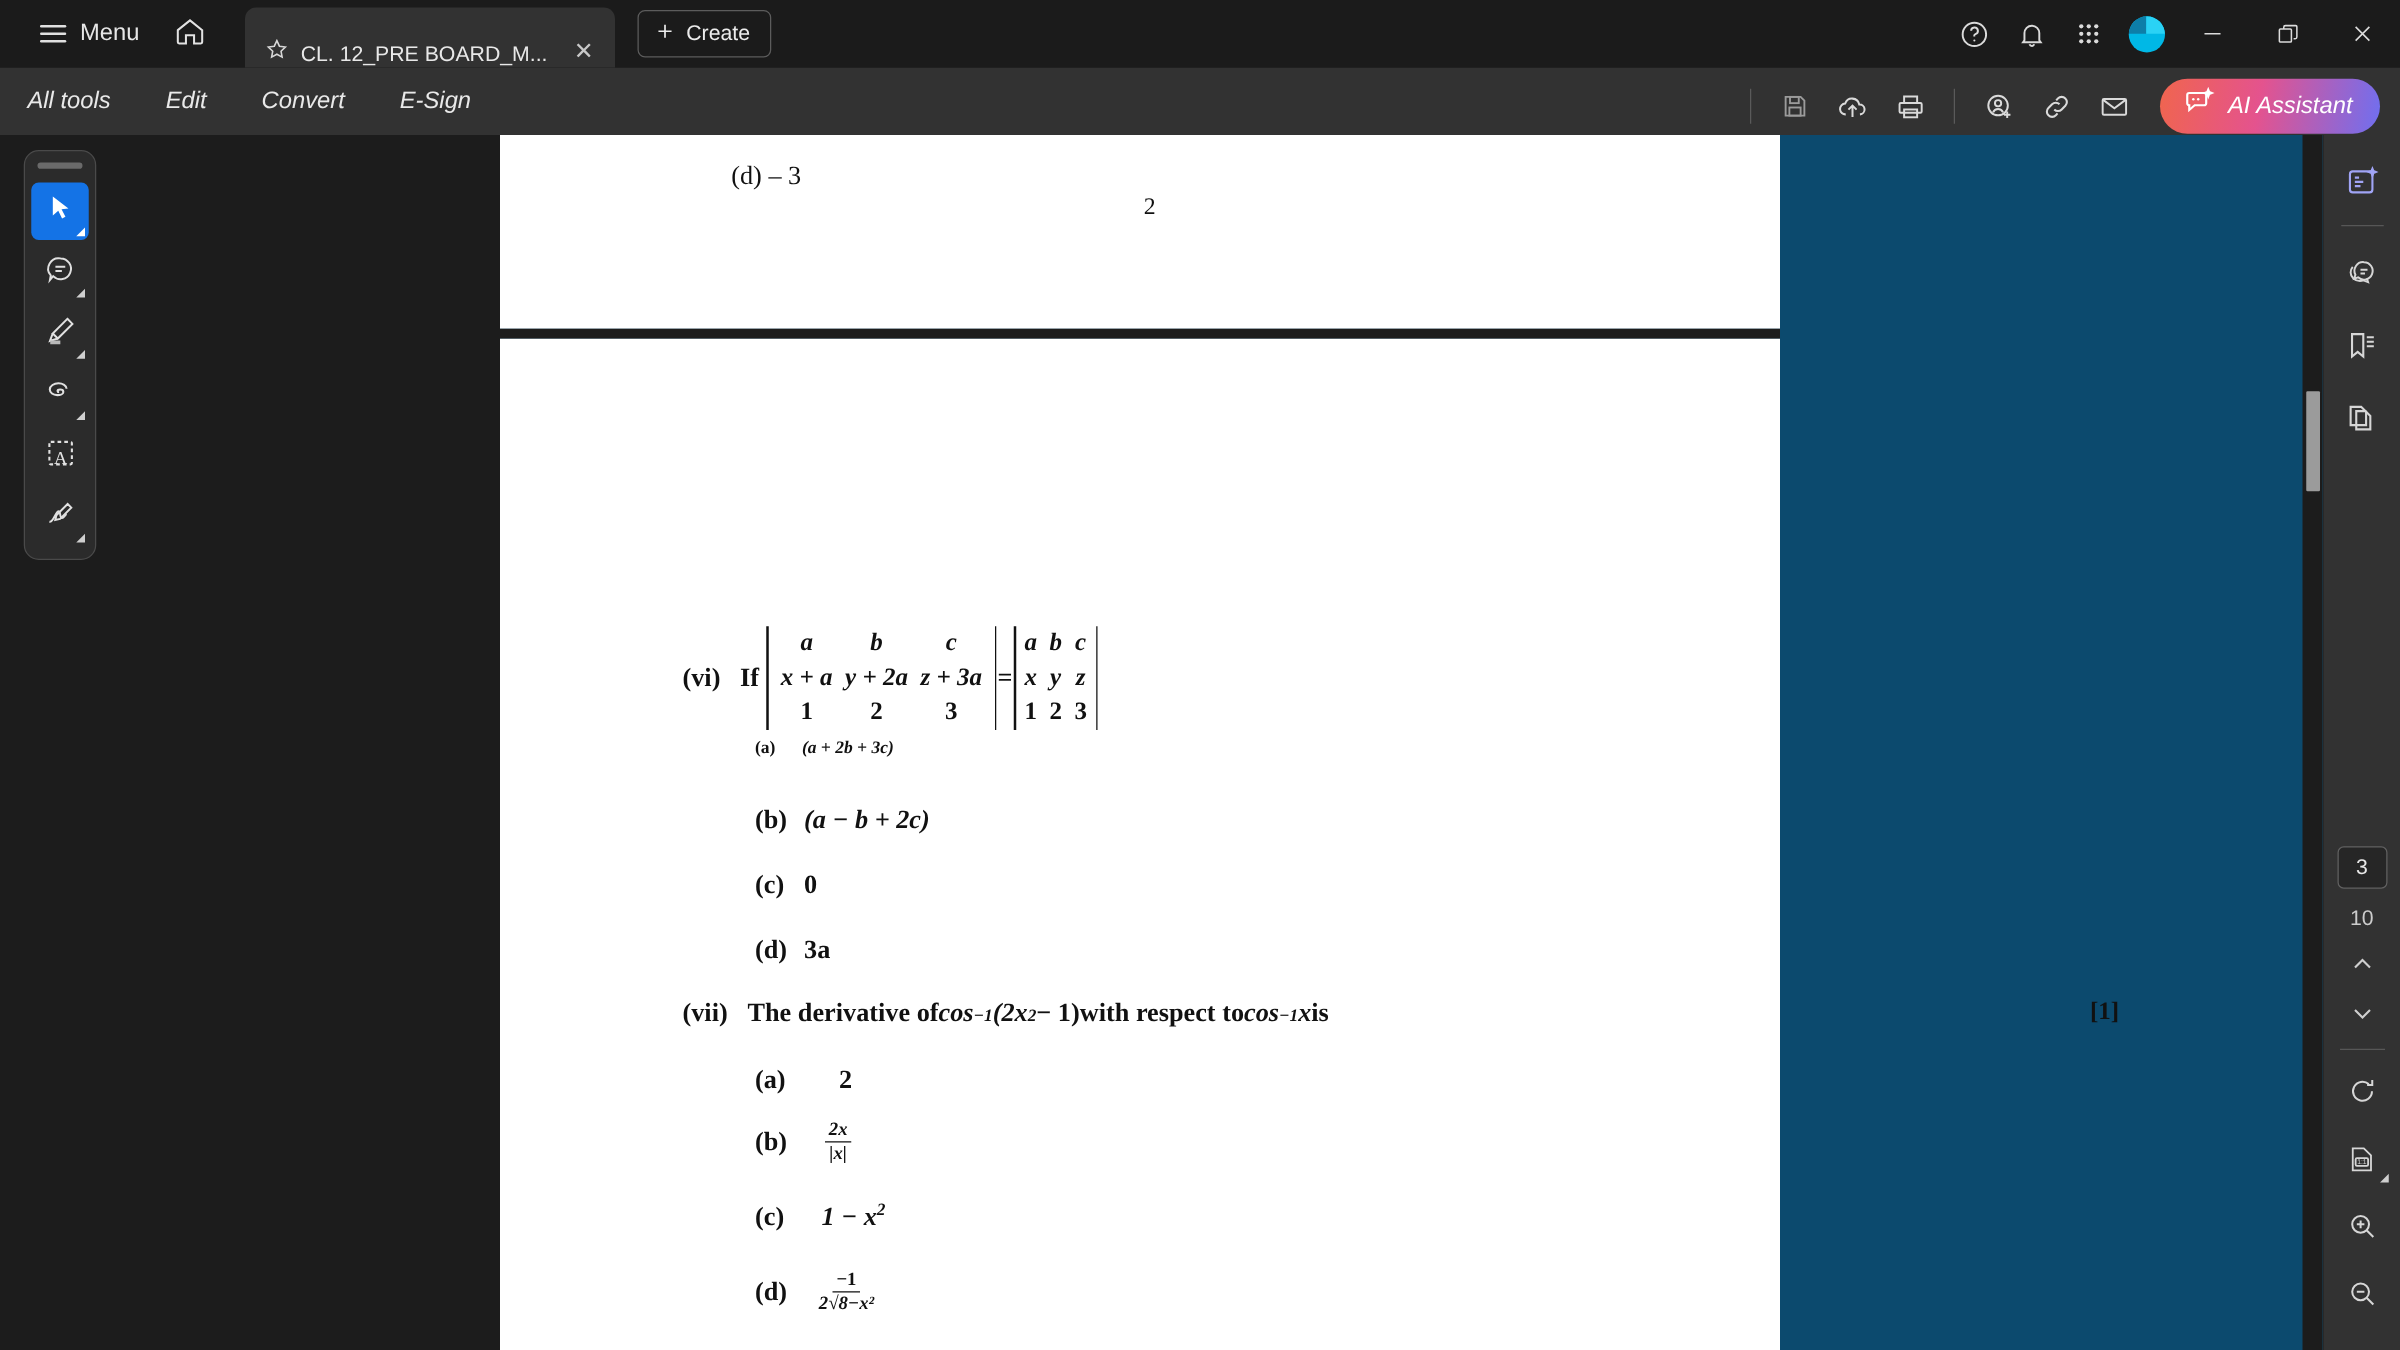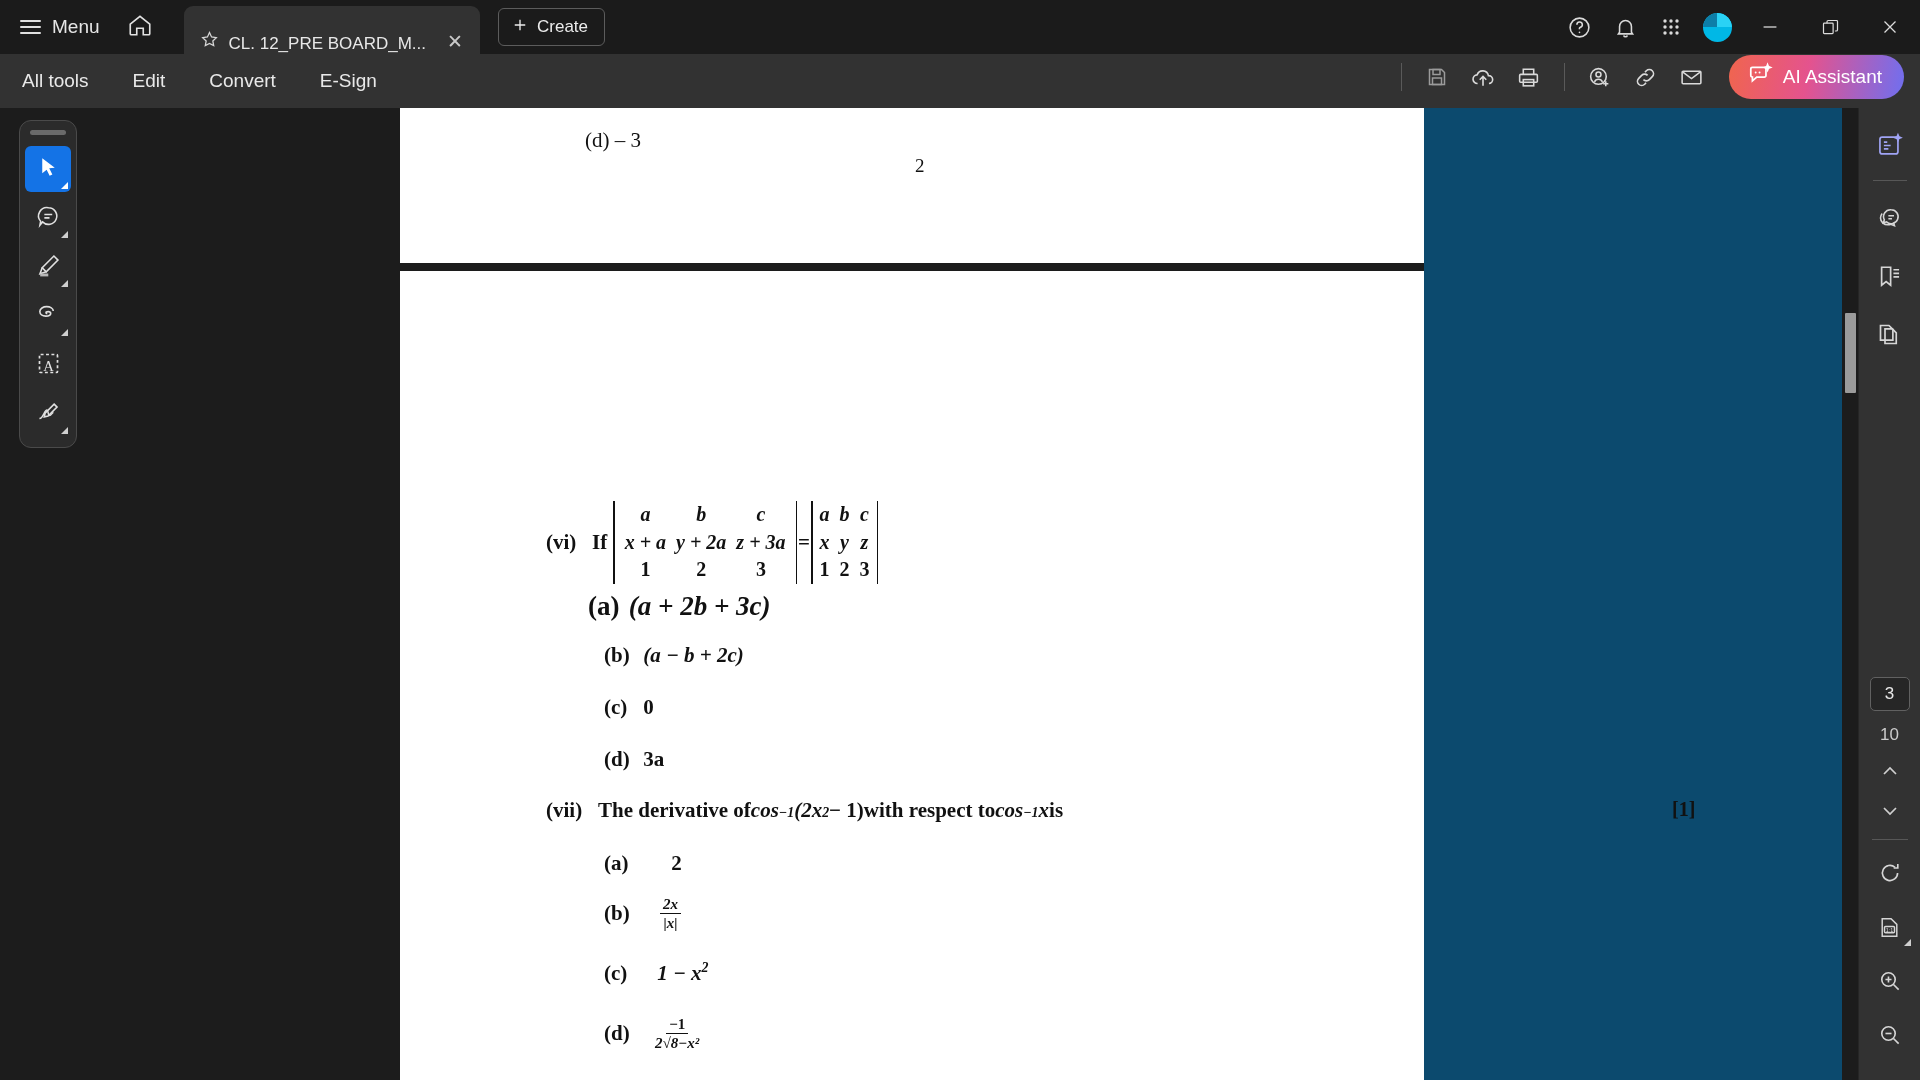--- a/index.html
+++ b/index.html
@@ -11,21 +11,21 @@
   }
   .app { position: relative; width: 1920px; height: 1080px; display: flex; flex-direction: column; }
 
   
   .titlebar {
     height: 54px; background: #1b1b1b; display: flex; align-items: center;
     flex: 0 0 54px; position: relative;
   }
   .menu-btn {
     display: flex; align-items: center; gap: 11px; padding: 0 14px 0 20px; height: 42px;
-    color: #e6e6e6; font-size: 19px; cursor: pointer; border-radius: 4px;
+    color: #e6e6e6; font-size: 19px; cursor: pointer; border-radius: 4px; margin-left: 12px;
   }
   .hamburger { display: flex; flex-direction: column; gap: 4px; width: 21px; }
   .hamburger i { display: block; height: 2px; background: #e0e0e0; border-radius: 1px; }
   .home-btn { width: 44px; height: 44px; display: flex; align-items: center; justify-content: center;
     cursor: pointer; margin-left: 4px; border-radius: 4px; }
 
   .tab {
     display: flex; align-items: flex-end; gap: 10px; height: 48px;
     background: #323232; border-radius: 9px 9px 0 0; padding: 0 12px 0 16px;
     margin-left: 22px; color: #e8e8e8; font-size: 17px; cursor: pointer; max-width: 310px;
@@ -49,22 +49,23 @@
   .win-ic { width: 60px; height: 54px; display: flex; align-items: center; justify-content: center;
     cursor: pointer; color: #dcdcdc; }
   .avatar { width: 29px; height: 29px; border-radius: 50%; background: #00b8e6; position: relative; overflow: hidden; }
   .avatar::before { content:''; position:absolute; left:0; top:0; width:50%; height:50%;
     background:#0d7ea8; border-radius: 100% 0 0 0; }
   .avatar::after { content:''; position:absolute; right:0; top:0; width:50%; height:50%;
     background:#2ad2f5; border-radius: 0 100% 0 0; }
 
   
   .toolbar2 {
-    height: 54px; flex: 0 0 54px; background: #323232; display: flex; align-items: flex-start;
+    height: 54px; flex: 0 0 54px; background: #323232; display: flex; align-items: flex-end;
     padding: 0 16px 0 0;
+    font-style: italic;
   }
   .tool-tab { padding: 0 22px; height: 54px; display: flex; align-items: center;
     color: #e9e9e9; font-size: 19px; cursor: pointer; }
   .tool-tab:first-child { padding-left: 22px; }
   .tb2-right { margin-left: auto; display: flex; align-items: center; gap: 0; }
   .find-box { display: flex; align-items: center; gap: 12px; color: #cfd8e8; font-size: 19px;
     cursor: pointer; padding: 0 12px; height: 42px; }
   .vdiv { width: 1px; height: 28px; background: #5a5a5a; margin: 0 12px; }
   .ai-btn {
     display: flex; align-items: center; gap: 10px; height: 44px; padding: 0 22px 0 18px;
@@ -417,21 +418,21 @@
                 <span>z</span>
                 <span style="font-style:normal">1</span>
                 <span style="font-style:normal">2</span>
                 <span style="font-style:normal">3</span>
               </span>
               <span class="bar"></span>
             </span>
 
           </div>
 
-          <div class="q bld" style="left:188px; top:320px; font-size:27px;">
+          <div class="q bld" style="left:204px; top:320px; font-size:14px;">
             <span style="display:inline-block;width:34px">(a)</span>
             <span class="ital">(a + 2b + 3c)</span>
           </div>
           <div class="q bld" style="left:204px; top:372px; font-size:21px;">
             <span style="display:inline-block;width:34px">(b)</span>
             <span class="ital">(a − b + 2c)</span>
           </div>
           <div class="q bld" style="left:204px; top:424px; font-size:21px;">
             <span style="display:inline-block;width:34px">(c)</span>
             <span>0</span>

